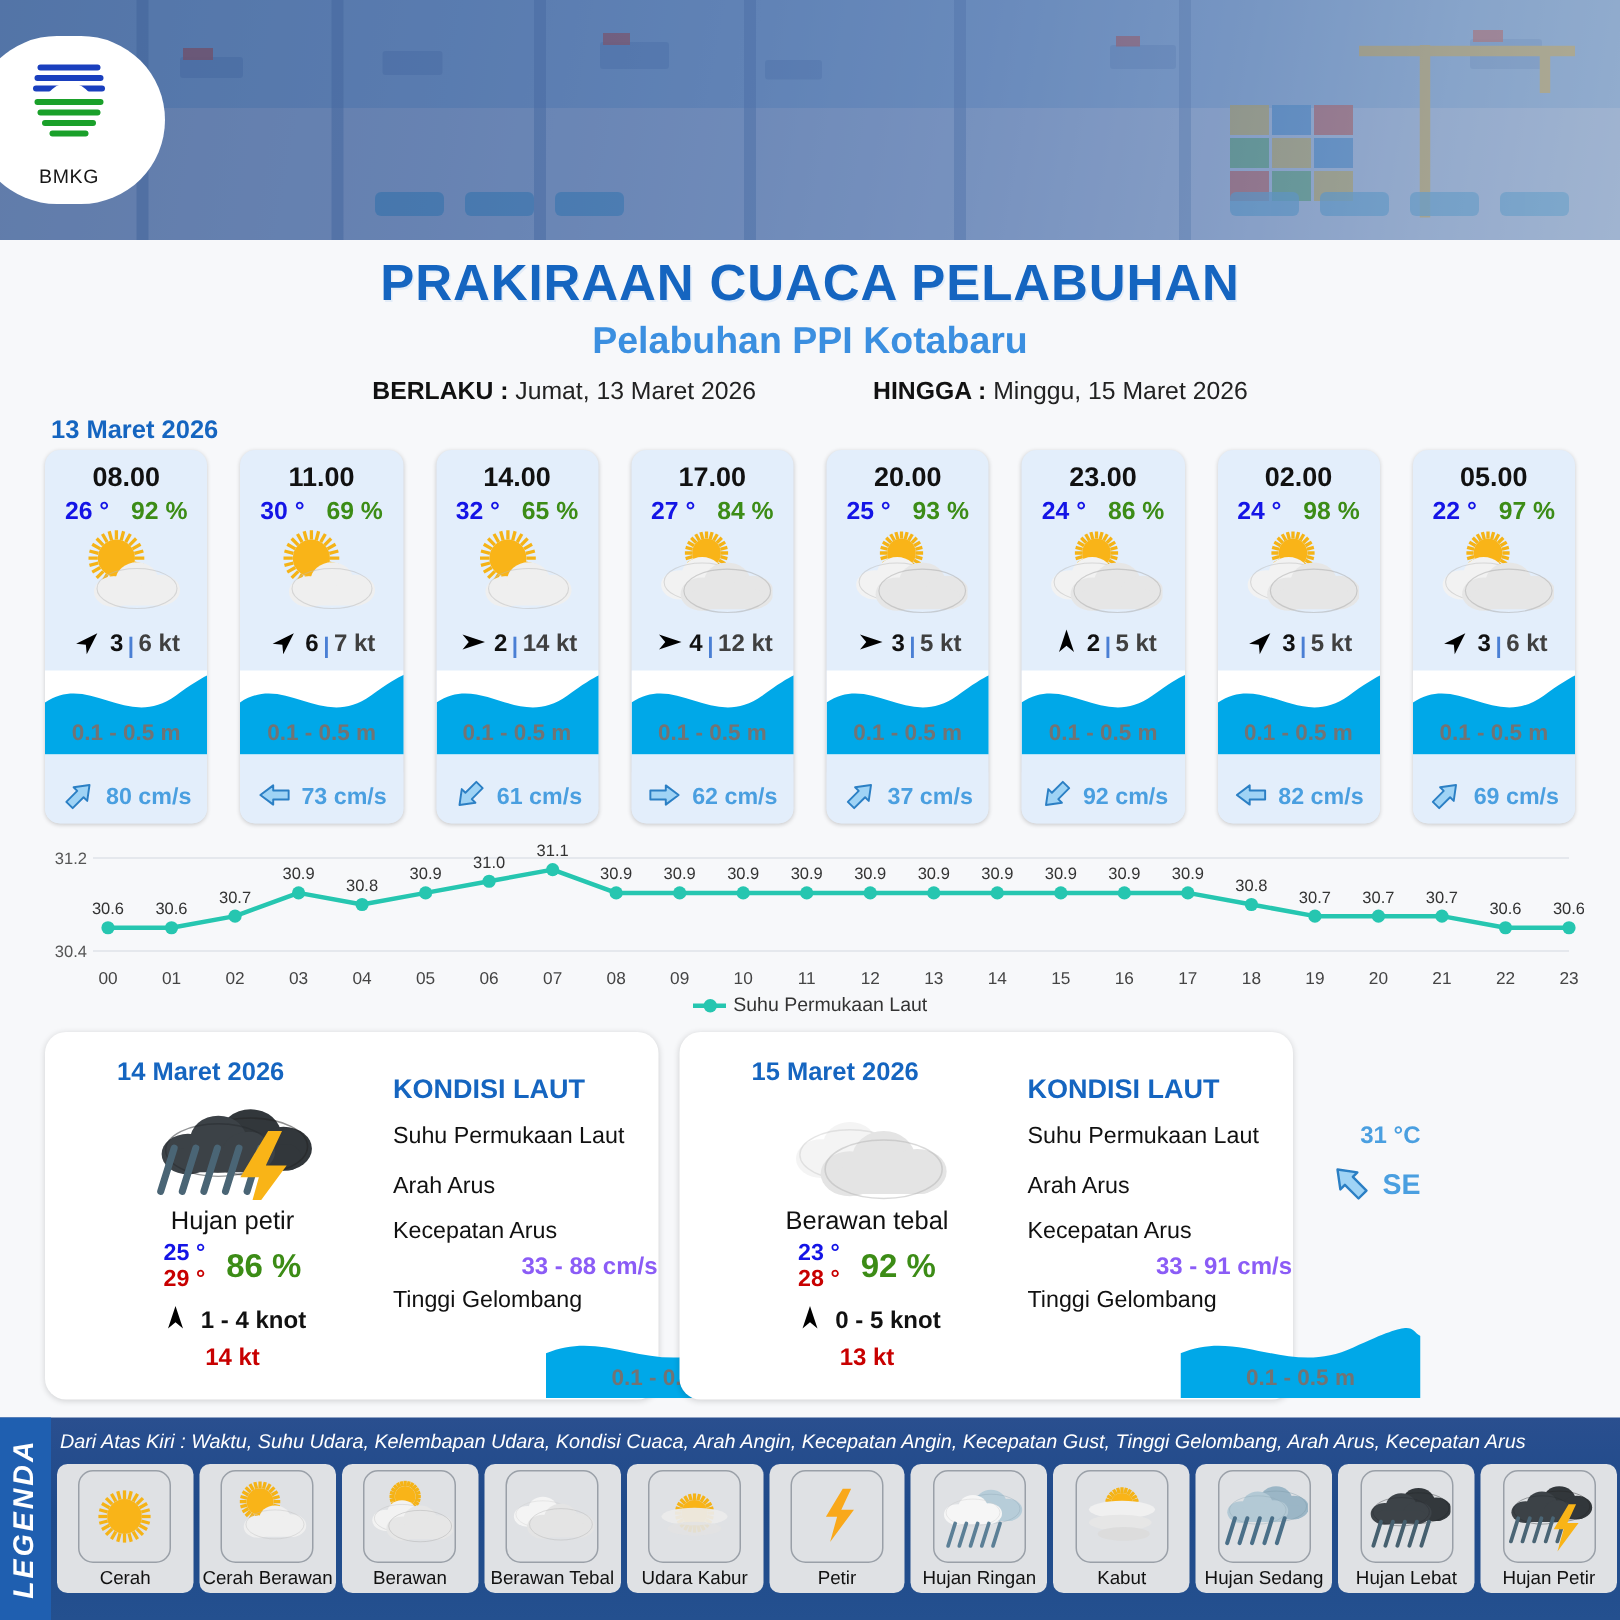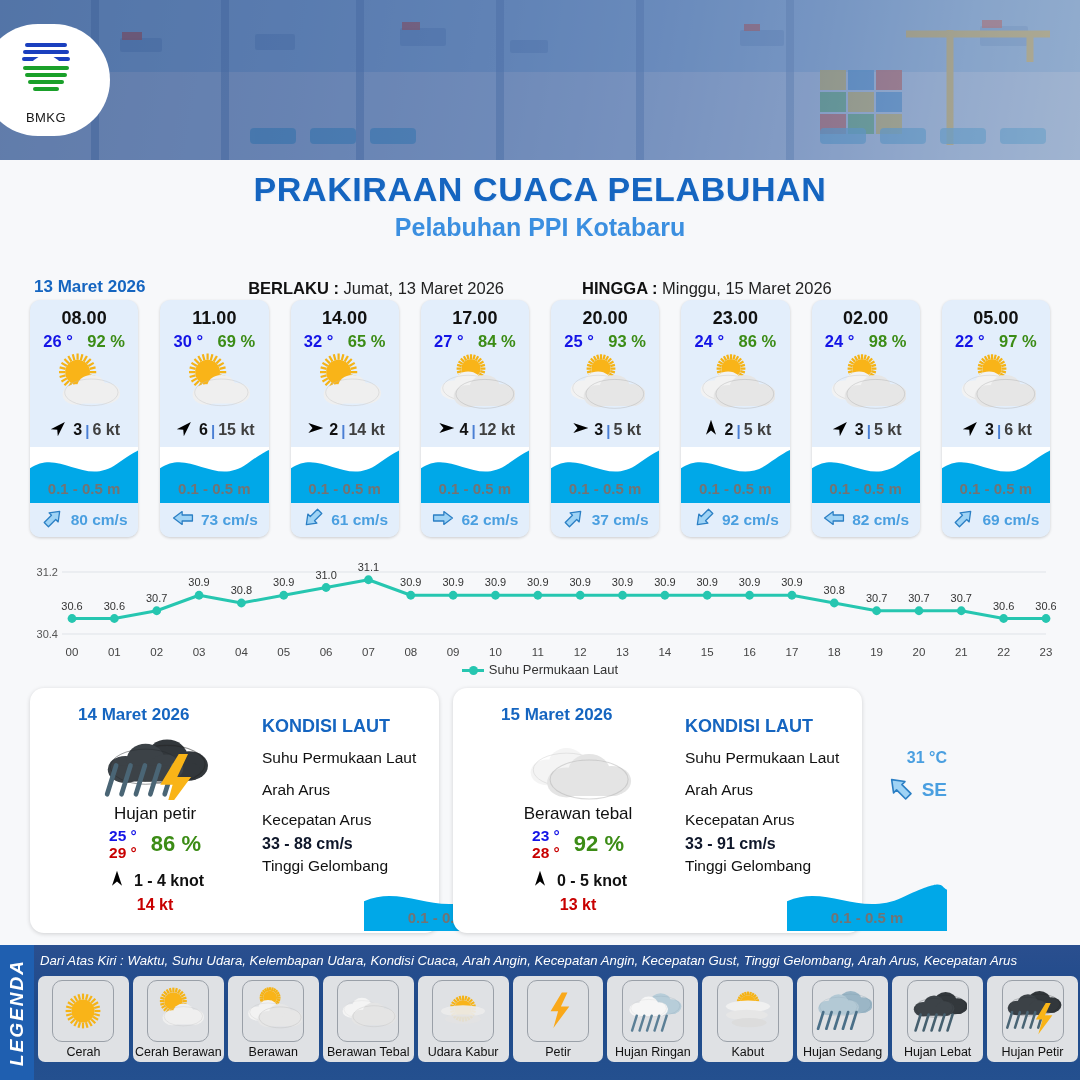--- a/index.html
+++ b/index.html
@@ -32,21 +32,21 @@
                text-shadow:0 2px 4px rgba(0,0,0,.5); }
   .hdr-line3 { font-size:16px; color:#fff; margin-top:5px; letter-spacing:.1px;
                text-shadow:0 1px 2px rgba(0,0,0,.45); }
 
   
   .title-wrap { position:absolute; left:0; top:170px; width:1080px; text-align:center; }
   .title-main { font-size:34px; font-weight:bold; color:#1565c0; letter-spacing:.6px;
                 text-shadow:1px 1px 0 #e3ecf7; }
   .title-sub  { font-size:25px; font-weight:bold; color:#3b8fe0; margin-top:4px; }
   .validity { position:absolute; left:0; top:252px; width:1080px;
-              display:flex; justify-content:center; gap:78px; font-size:16.5px;margin-top:27px; }
+              display:flex; justify-content:center; gap:78px; font-size:16.5px; }
   .validity b { color:#111; }
   .validity span { color:#222; }
 
   
   .date-label { position:absolute; left:34px; top:277px; font-size:17px; font-weight:bold; color:#1565c0; }
 
   
   .cards { position:absolute; left:30px; top:300px; width:1020px; display:flex; gap:22px; }
   .card {
     width:121px; background:#e3eefb; border-radius:10px; overflow:hidden;
@@ -59,21 +59,21 @@
   .c-icon { height:62px; display:flex; align-items:center; justify-content:center; }
   .c-wind { display:flex; align-items:center; justify-content:center; gap:3px; height:34px; }
   .w-arrow { width:22px; height:20px; }
   .w-deg { font-size:16px; font-weight:bold; color:#111; }
   .w-bar { color:#4a7fd4; font-size:15px; font-weight:bold; }
   .w-kt  { font-size:16px; font-weight:bold; color:#404040; }
   .c-wave { position:relative; height:56px; background:#fff; }
   .c-wave svg { position:absolute; left:0; top:0; }
   .wave-txt { position:absolute; left:0; bottom:6px; width:100%; text-align:center;
               font-size:15px; font-weight:bold; color:#737373; }
-  .c-cur { height:34px; display:flex; align-items:center; justify-content:center; gap:6px; background:#e3eefb; }
+  .c-cur { height:34px; display:flex; align-items:center; justify-content:center; gap:6px; background:#e3eefb;margin-top:12px; }
   .cur-txt { font-size:15.5px; font-weight:bold; color:#4a9fe0; }
 
   
   .chart { position:absolute; left:24px; top:558px; width:1032px; height:125px; }
   .chart svg { display:block; }
   .chart-legend { position:absolute; left:0; top:662px; width:1080px; text-align:center; font-size:13px; color:#333; }
   .cl-dash { display:inline-block; width:22px; height:3px; background:#26c6b0; vertical-align:middle; margin-right:5px; position:relative; }
   .cl-dash:after { content:''; position:absolute; left:7px; top:-3px; width:9px; height:9px;
                    border-radius:50%; background:#26c6b0; }
 
@@ -93,21 +93,21 @@
   .p-wrow { display:flex; align-items:center; justify-content:center; gap:6px; margin-top:7px; }
   .p-wknot { font-size:16px; font-weight:bold; color:#111; }
   .p-gust { font-size:16px; font-weight:bold; color:#c80000; margin-top:3px; }
   .p-right { position:absolute; left:232px; top:28px; width:262px; }
   .p-head { font-size:18px; font-weight:bold; color:#1565c0; margin-bottom:5px; }
   .p-item { display:flex; justify-content:space-between; align-items:center; min-height:31px; }
   .p-lbl { font-size:15.5px; color:#111; }
   .p-val { font-size:16px; font-weight:bold; color:#4a9fe0; }
   .p-dir { display:flex; align-items:center; gap:7px; }
   .p-dirtxt { font-size:19px; font-weight:bold; color:#4a9fe0; }
-  .p-speed { text-align:left; font-size:16px; font-weight:bold; color:#0f172a; margin-top:2px; }
+  .p-speed { text-align:center; font-size:16px; font-weight:bold; color:#8b5cf6; margin-top:2px; }
   .p-wave { position:relative; width:160px; height:48px; margin-left:auto; margin-top:4px; }
   .p-wave .wave-txt { bottom:5px; font-size:15px; }
 
   
   .legend { position:absolute; left:0; top:945px; width:1080px; height:135px;
             background:linear-gradient(180deg,#2a4f8f 0%,#1f4a8a 45%,#24508f 100%); }
   .leg-side { position:absolute; left:0; top:0; width:34px; height:135px; background:#1f5fb0;
               display:flex; align-items:center; justify-content:center; }
   .leg-side span { writing-mode:vertical-rl; transform:rotate(180deg); color:#fff;
                    font-size:19px; font-weight:bold; font-style:italic; letter-spacing:2px; }
@@ -333,21 +333,21 @@
         </svg>
       </div>
     <div class="c-wind">
       <span><svg class="w-arrow" viewBox="0 0 24 24">
             <g transform="rotate(45 12 12)">
     <path d="M12 2 L18 20 L12 15 L6 20 Z" fill="#000"></path>
             </g>
           </svg></span>
       <span class="w-deg">6</span>
       <span class="w-bar">|</span>
-      <span class="w-kt">15 kt</span>
+      <span class="w-kt">7 kt</span>
     </div>
     <div class="c-wave">
       <svg width="121" height="56" viewBox="0 0 121 56" preserveAspectRatio="none">
     <path d="M0 21.28 C 30.25 1.12, 54.45 40.32, 87.11999999999999 16.8
              S 114.94999999999999 2.8000000000000003, 121 7.840000000000001 L 121 56 L 0 56 Z" fill="#00a8e8"></path>
         </svg>
       <div class="wave-txt">0.1 - 0.5 m</div>
     </div>
     <div class="c-cur">
       <span><svg width="24" height="24" viewBox="0 0 28 28">

